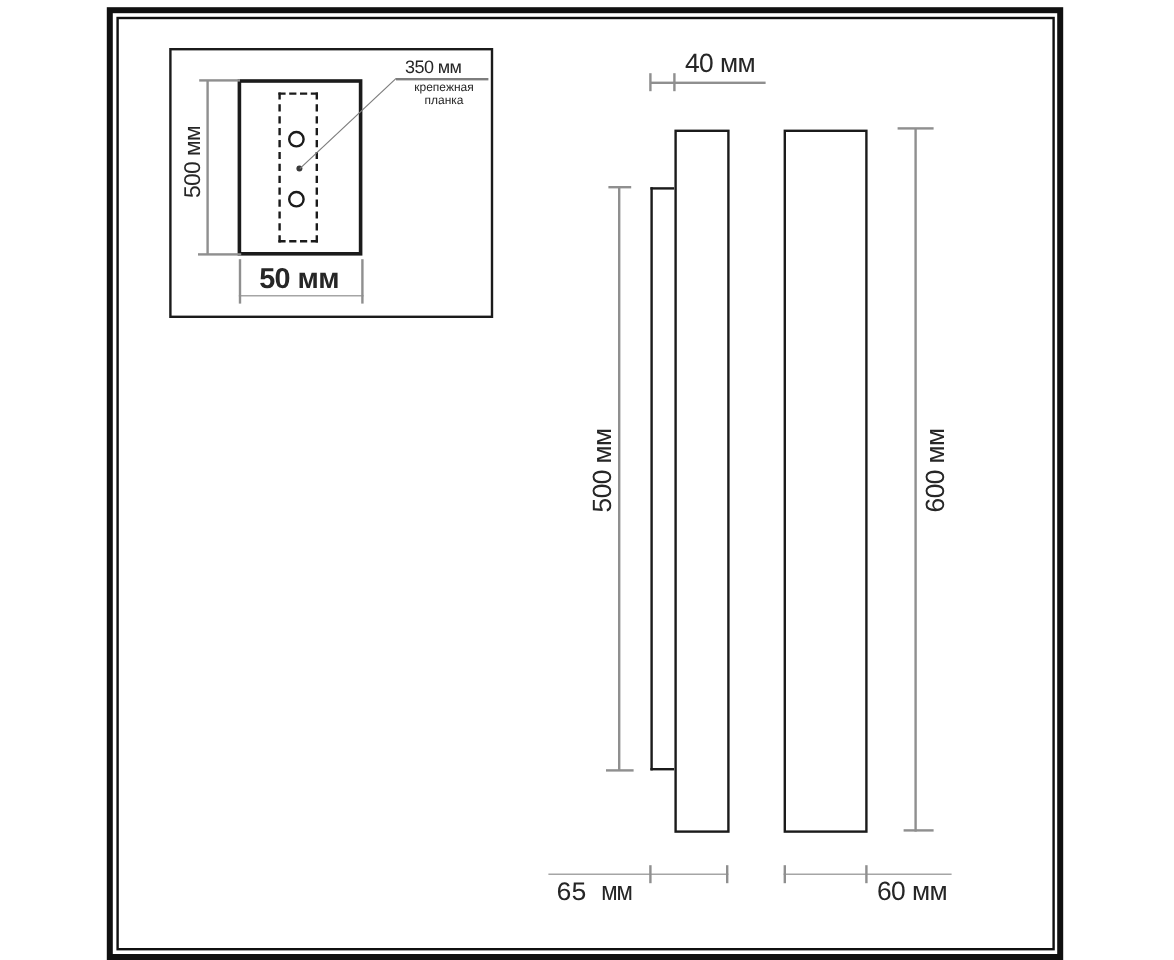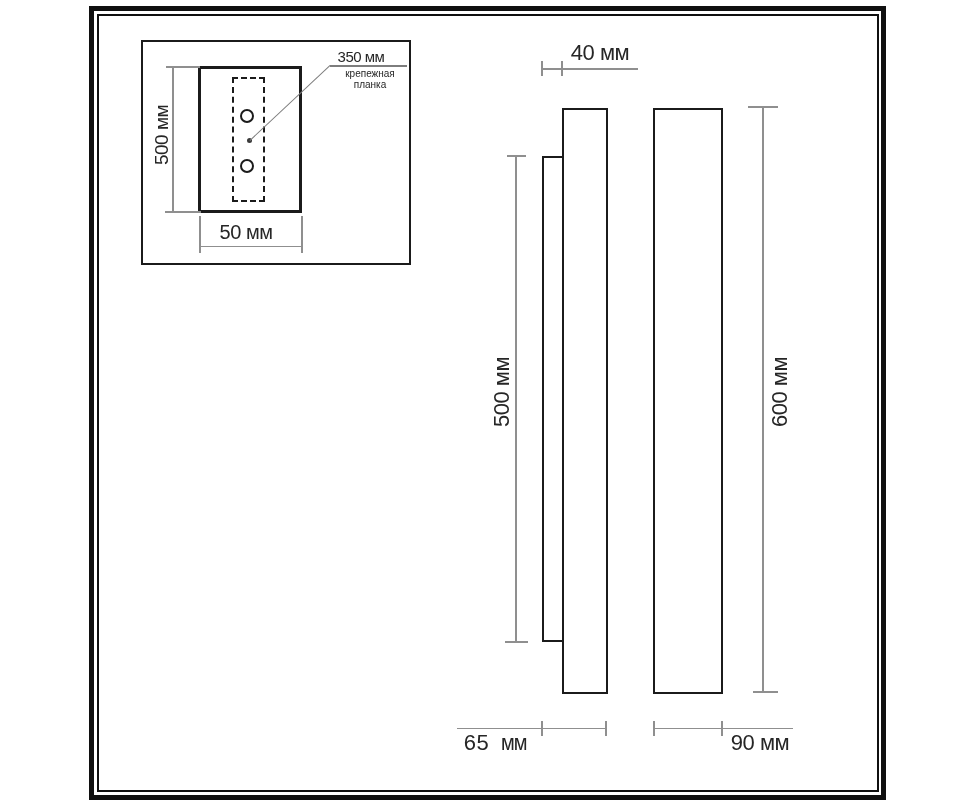--- a/index.html
+++ b/index.html
@@ -70,21 +70,21 @@
       <div class="dim" style="left:29.3px; top:25px; width:1.4px; height:145px;"></div>
       <div class="dim" style="left:23px; top:24.3px; width:34px; height:1.4px;"></div>
       <div class="dim" style="left:22px; top:169.3px; width:36px; height:1.4px;"></div>
       <div class="label rot" style="left:-19px; top:83px; width:76px; height:20px; font-size:19px; line-height:20px;">500 мм</div>
     </div>
 
     <div>
       <div class="dim" style="left:56.3px; top:174px; width:1.4px; height:37px;"></div>
       <div class="dim" style="left:158.3px; top:174px; width:1.4px; height:37px;"></div>
       <div class="dim" style="left:56px; top:204px; width:104px; height:1.4px;"></div>
-      <div class="label" style="left:73px; top:181px; width:60px; font-size:20px; line-height:19px;">50 мм</div>
+      <div class="label" style="left:73px; top:181px; width:60px; font-size:24px; line-height:19px;font-weight:bold;">50 мм</div>
     </div>
   </div>
 
   <div class="plate-side"></div>
   <div class="bar-side"></div>
   <div class="bar-front"></div>
 
   <div>
     <div class="dim" style="left:542px; top:64px; width:96px; height:1.5px;"></div>
     <div class="dim" style="left:541.3px; top:57px; width:1.5px; height:15px;"></div>
@@ -110,16 +110,16 @@
     <div class="dim" style="left:457px; top:723.5px; width:150px; height:1.5px;"></div>
     <div class="dim" style="left:541.3px; top:716.5px; width:1.5px; height:15px;"></div>
     <div class="dim" style="left:605.3px; top:716.5px; width:1.5px; height:15px;"></div>
     <div class="label" style="left:455px; top:730px; width:80px;font-family:Liberation Mono, monospace;">65 мм</div>
   </div>
 
   <div>
     <div class="dim" style="left:653px; top:723.5px; width:140px; height:1.5px;"></div>
     <div class="dim" style="left:653.3px; top:716.5px; width:1.5px; height:15px;"></div>
     <div class="dim" style="left:721.3px; top:716.5px; width:1.5px; height:15px;"></div>
-    <div class="label" style="left:720px; top:728px; width:80px;">90 мм</div>
+    <div class="label" style="left:720px; top:728px; width:80px;">60 мм</div>
   </div>
 
 </div>
 
 </body></html>

